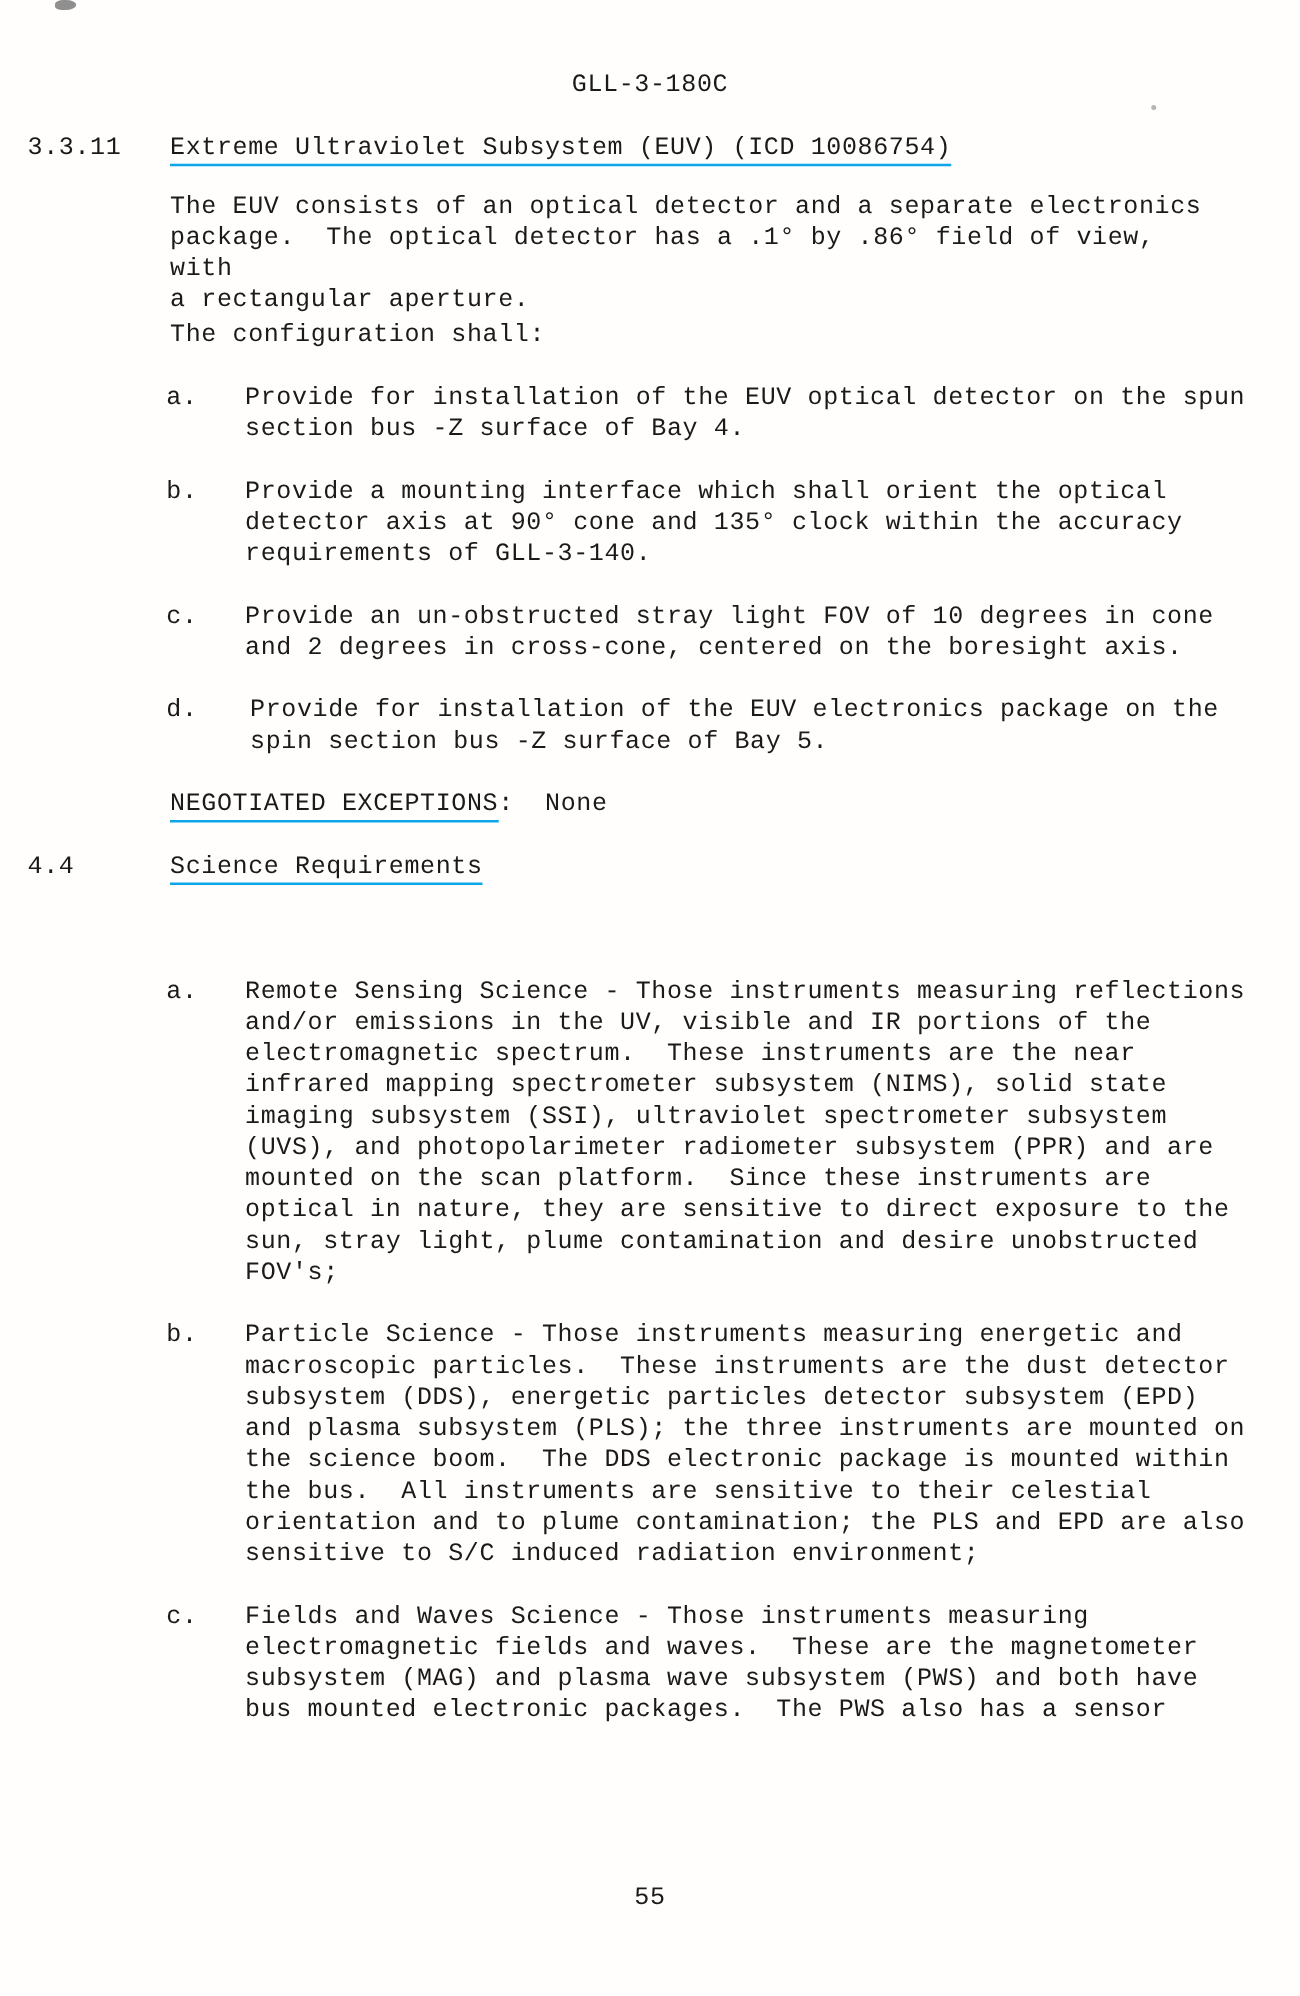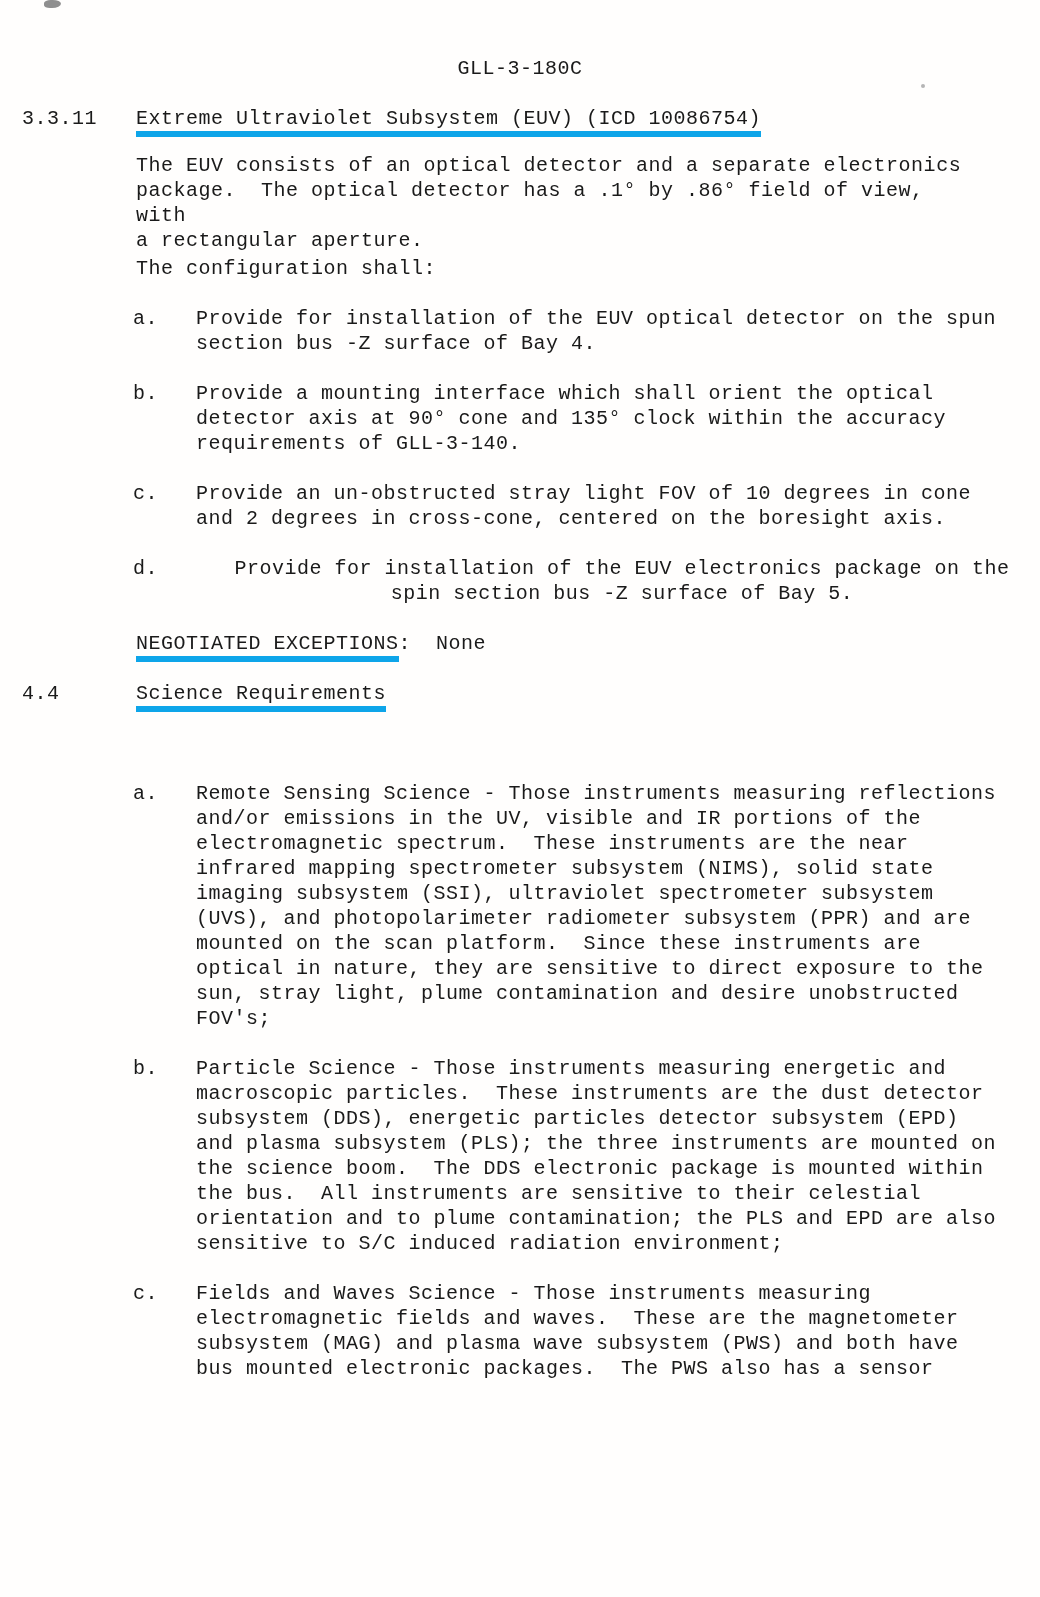--- a/index.html
+++ b/index.html
@@ -25,21 +25,21 @@
     color: #1a1a1a;
   }
   .center {
     left: 0;
     width: 1040px;
     text-align: center;
     white-space: pre;
   }
   .heading-title .u,
   .u {
-    border-bottom: 6px solid #0ea5e9;
+    border-bottom: 2px solid #0ea5e9;
     padding-bottom: 1px;
   }
   .artifact {
     position: absolute;
     background: #8f8f8f;
   }
   .speck {
     position: absolute;
     background: #b5b5b5;
     border-radius: 50%;
@@ -71,21 +71,21 @@
   <div class="txt" style="left:133px; top:381px;">b.</div>
   <div class="txt" style="left:196px; top:381px; width:820px;">Provide a mounting interface which shall orient the optical
 detector axis at 90° cone and 135° clock within the accuracy
 requirements of GLL-3-140.</div>
 
   <div class="txt" style="left:133px; top:481px;">c.</div>
   <div class="txt" style="left:196px; top:481px; width:820px;">Provide an un-obstructed stray light FOV of 10 degrees in cone
 and 2 degrees in cross-cone, centered on the boresight axis.</div>
 
   <div class="txt" style="left:133px; top:556px;">d.</div>
-  <div class="txt" style="left:212px; top:556px; width:820px;text-align:center;">Provide for installation of the EUV electronics package on the
+  <div class="txt" style="left:200px; top:556px; width:820px;">Provide for installation of the EUV electronics package on the
 spin section bus -Z surface of Bay 5.</div>
 
   <div class="txt" style="left:136px; top:631px; white-space:pre;text-align:center;"><span class="u">NEGOTIATED EXCEPTIONS</span><span>:  </span><span>None</span></div>
 
   <div class="txt" style="left:22px; top:681px;">4.4</div>
   <div class="txt" style="left:136px; top:681px;"><span class="u">Science Requirements</span></div>
 
 
   <div class="txt" style="left:133px; top:781px;">a.</div>
   <div class="txt" style="left:196px; top:781px; width:820px;">Remote Sensing Science - Those instruments measuring reflections
@@ -108,14 +108,15 @@
 the bus.  All instruments are sensitive to their celestial
 orientation and to plume contamination; the PLS and EPD are also
 sensitive to S/C induced radiation environment;</div>
 
   <div class="txt" style="left:133px; top:1281px;">c.</div>
   <div class="txt" style="left:196px; top:1281px; width:820px;">Fields and Waves Science - Those instruments measuring
 electromagnetic fields and waves.  These are the magnetometer
 subsystem (MAG) and plasma wave subsystem (PWS) and both have
 bus mounted electronic packages.  The PWS also has a sensor</div>
 
+  <div class="txt center" style="top:1506px;">55</div>
 
 </div>
 
 </body></html>

